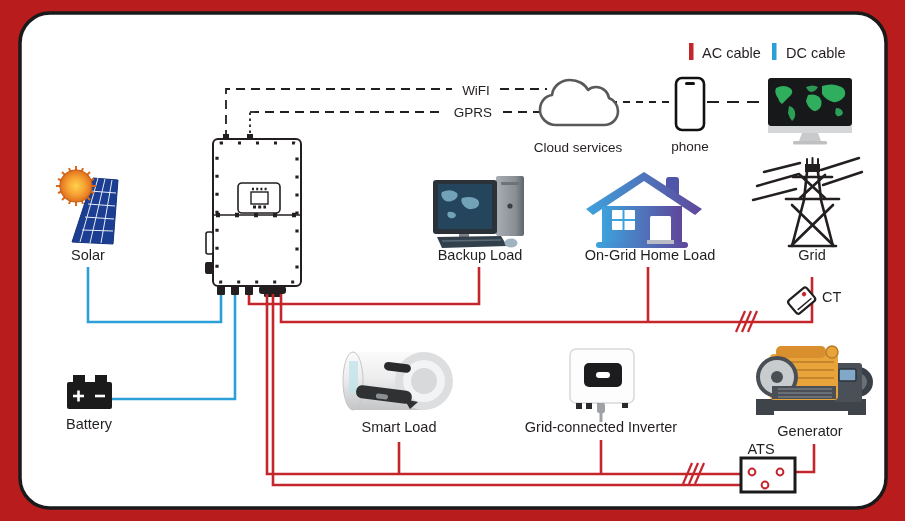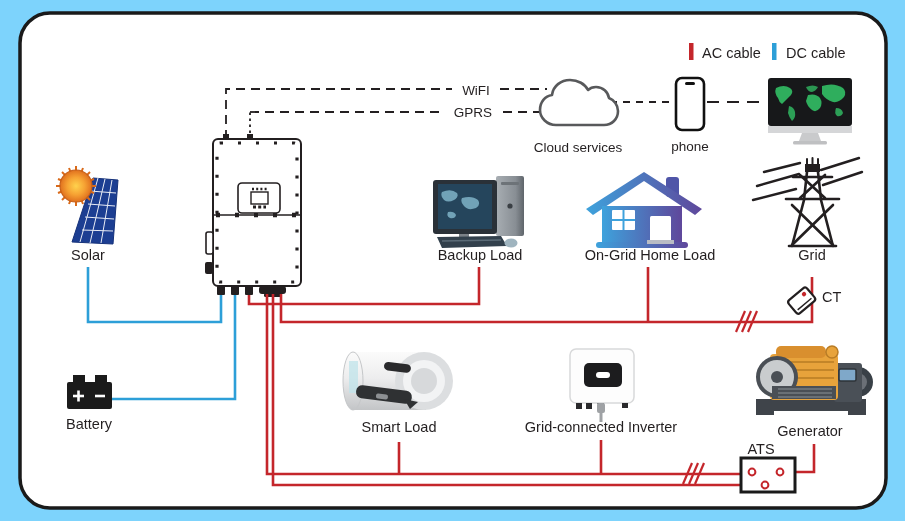--- a/index.html
+++ b/index.html
@@ -1,16 +1,16 @@
 <!DOCTYPE html>
 <html><head>
 <meta charset="utf-8">
 <style>
   html,body{margin:0;padding:0;background:#fff;}
-  #stage{position:relative;width:905px;height:521px;background:#7dd3fc;overflow:hidden;
+  #stage{position:relative;width:905px;height:521px;background:#b91c1c;overflow:hidden;
          font-family:"Liberation Sans",sans-serif;}
   .lbl{font-family:"Liberation Sans",sans-serif;font-size:14.5px;fill:#231f20;}
   .sm{font-family:"Liberation Sans",sans-serif;font-size:13.5px;fill:#231f20;}
   .legendtxt{font-family:"Liberation Sans",sans-serif;font-size:14.5px;fill:#231f20;}
   svg{display:block;}
 </style>
 </head>
 <body>
 
 <div id="stage">

